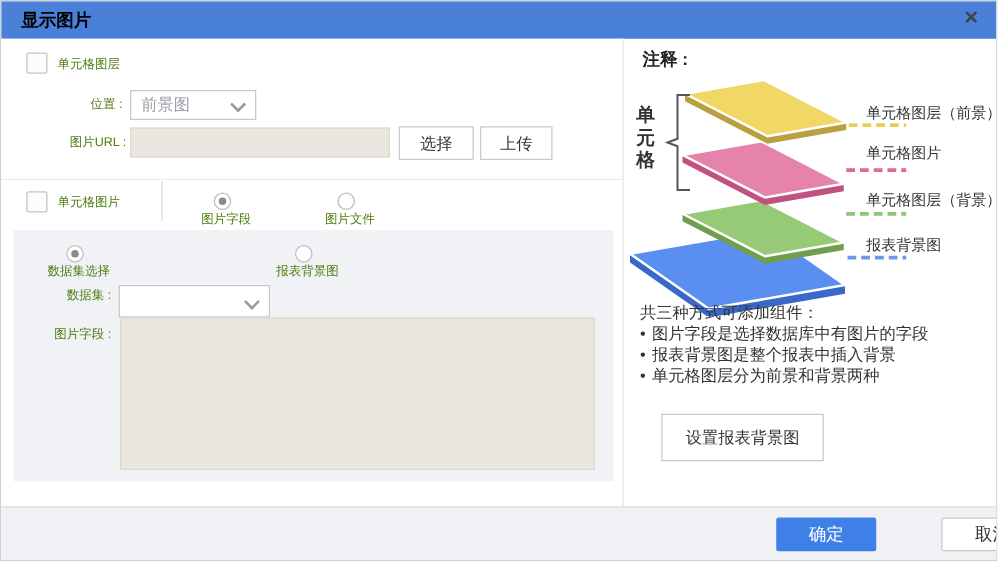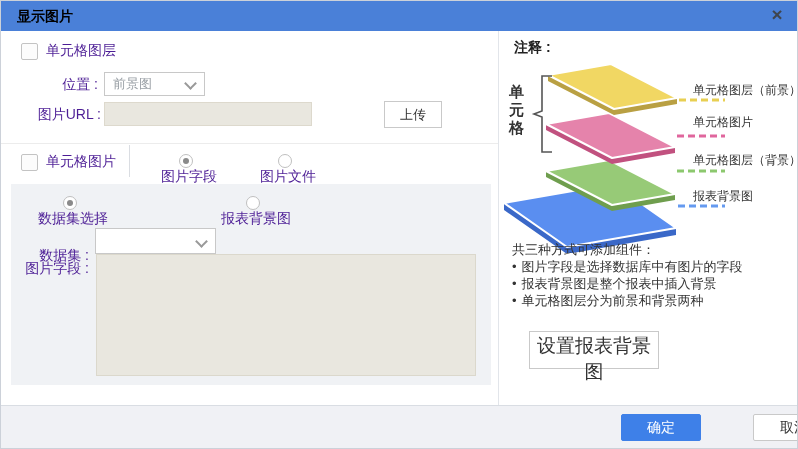--- a/index.html
+++ b/index.html
@@ -6,21 +6,21 @@
   .dialog{position:relative;width:798px;height:449px;background:#fff;
     font-family:"Liberation Sans",sans-serif;overflow:hidden;
     border:1px solid #ccd1d9;box-sizing:border-box;}
   
   .titlebar{position:absolute;left:0;top:0;width:100%;height:30px;background:#4a80d8;}
   .title{position:absolute;left:16px;top:0;line-height:30px;color:#000000;font-size:14px;font-weight:bold;text-align:center;}
   .close{position:absolute;right:6px;top:0;width:28px;height:30px;line-height:28px;text-align:center;
     color:#3f454e;font-size:19px;font-weight:bold;cursor:pointer;}
   
   .body-left{position:absolute;left:0;top:30px;width:497px;height:374px;background:#fff;border-right:1px solid #e2e5ea;}
-  .lbl{font-size:14px;color:#4c1d95;}
+  .lbl{font-size:10px;color:#4d7c0f;}
   .cb-row1{position:absolute;left:20px;top:11px;display:flex;align-items:center;}
   .cb-row2{position:absolute;left:20px;top:122px;display:flex;align-items:center;}
   .checkbox{width:15px;height:15px;background:#fcfcfc;border:1px solid #c3c3c3;border-radius:2px;margin-right:8px;flex:none;}
   .pos-label{position:absolute;left:0;top:41px;width:97px;text-align:right;line-height:24px;}
   .selectbox{background:#fff;border:1px solid #c8c8c8;box-sizing:border-box;position:absolute;cursor:pointer;}
   .pos-select{left:103px;top:41px;width:101px;height:24px;}
   .select-text{line-height:22px;padding-left:8px;font-size:13px;color:#9aa0a6;}
   .chev{position:absolute;right:9px;top:6px;width:7px;height:7px;
     border-right:2px solid #999;border-bottom:2px solid #999;transform:rotate(45deg);}
   .url-label{position:absolute;left:0;top:70px;width:100px;text-align:right;line-height:27px;}
@@ -34,37 +34,37 @@
   .radio-item{display:flex;align-items:center;cursor:pointer;flex-direction:column;}
   .radio{width:14px;height:14px;border:1px solid #bfbfbf;border-radius:50%;background:#fff;
     box-sizing:border-box;position:relative;flex:none;}
   .radio.sel::after{content:"";position:absolute;left:3px;top:3px;width:6px;height:6px;border-radius:50%;background:#8a8a8a;}
   .radio-item .lbl{margin-left:7px;}
   .rf1{position:absolute;left:153px;top:123px;}
   .rf2{position:absolute;left:252px;top:123px;}
   .panel{position:absolute;left:10px;top:153px;width:480px;height:201px;background:#f0f2f5;}
   .pr1{position:absolute;left:20px;top:12px;font-family:Liberation Mono, monospace;}
   .pr2{position:absolute;left:203px;top:12px;}
-  .ds-label{position:absolute;left:0;top:58px;width:78px;text-align:right;line-height:26px;}
+  .ds-label{position:absolute;left:0;top:40px;width:78px;text-align:right;line-height:26px;}
   .ds-select{left:84px;top:44px;width:121px;height:26px;}
   .ds-select .chev{top:8px;}
   .if-label{position:absolute;left:0;top:72px;width:78px;text-align:right;line-height:24px;}
   .if-textarea{position:absolute;left:85px;top:70px;width:380px;height:122px;background:#e9e7df;
     border:1px solid #dbd8cc;box-sizing:border-box;resize:none;font-family:inherit;font-size:13px;color:#333;}
   
   .body-right{position:absolute;left:498px;top:30px;width:300px;height:374px;}
   .note-heading{position:absolute;left:15px;top:8px;font-size:14px;font-weight:bold;color:#222;}
   .diagram{position:absolute;left:0;top:22px;width:300px;height:200px;}
   .diagram text{font-family:inherit;}
   .layer-label{font-size:12px;fill:#333;}
   .bracket-char{font-size:15px;font-weight:600;fill:#333;}
   .tips{position:absolute;left:13px;top:210px;width:282px;font-size:13px;color:#333;line-height:17px;}
   .tip{display:flex;}
   .tip .b{margin-right:5px;}
-  .bg-btn{position:absolute;left:30px;top:300px;width:130px;height:38px;font-size:19px;}
+  .bg-btn{position:absolute;left:30px;top:300px;width:130px;height:38px;font-size:13px;}
   
   .footer{position:absolute;left:0;top:404px;width:798px;height:45px;background:#f0f1f5;
     border-top:1px solid #d9dde3;box-sizing:border-box;}
   .ok-btn{position:absolute;left:620px;top:8px;width:80px;height:27px;background:#3e80e8;
     border:1px solid #3e80e8;color:#fff;font-size:14px;border-radius:2px;cursor:pointer;font-family:inherit;}
   .cancel-btn{position:absolute;left:752px;top:8px;width:82px;height:27px;border-radius:2px;font-size:14px;}
 </style>
 </head>
 <body>
 
@@ -83,20 +83,21 @@
     </div>
 
     <div class="pos-label lbl">位置 :</div>
     <div class="selectbox pos-select">
       <div class="select-text">前景图</div>
       <span class="chev"></span>
     </div>
 
     <div class="url-label lbl">图片URL :</div>
     <input class="url-input" type="text" value="" style="">
+    <button class="btn btn-select">选择</button>
     <button class="btn btn-upload">上传</button>
 
     <div class="hdiv"></div>
 
     <div class="cb-row2">
       <span class="checkbox"></span>
       <span class="lbl">单元格图片</span>
     </div>
     <div class="vdiv"></div>
 

